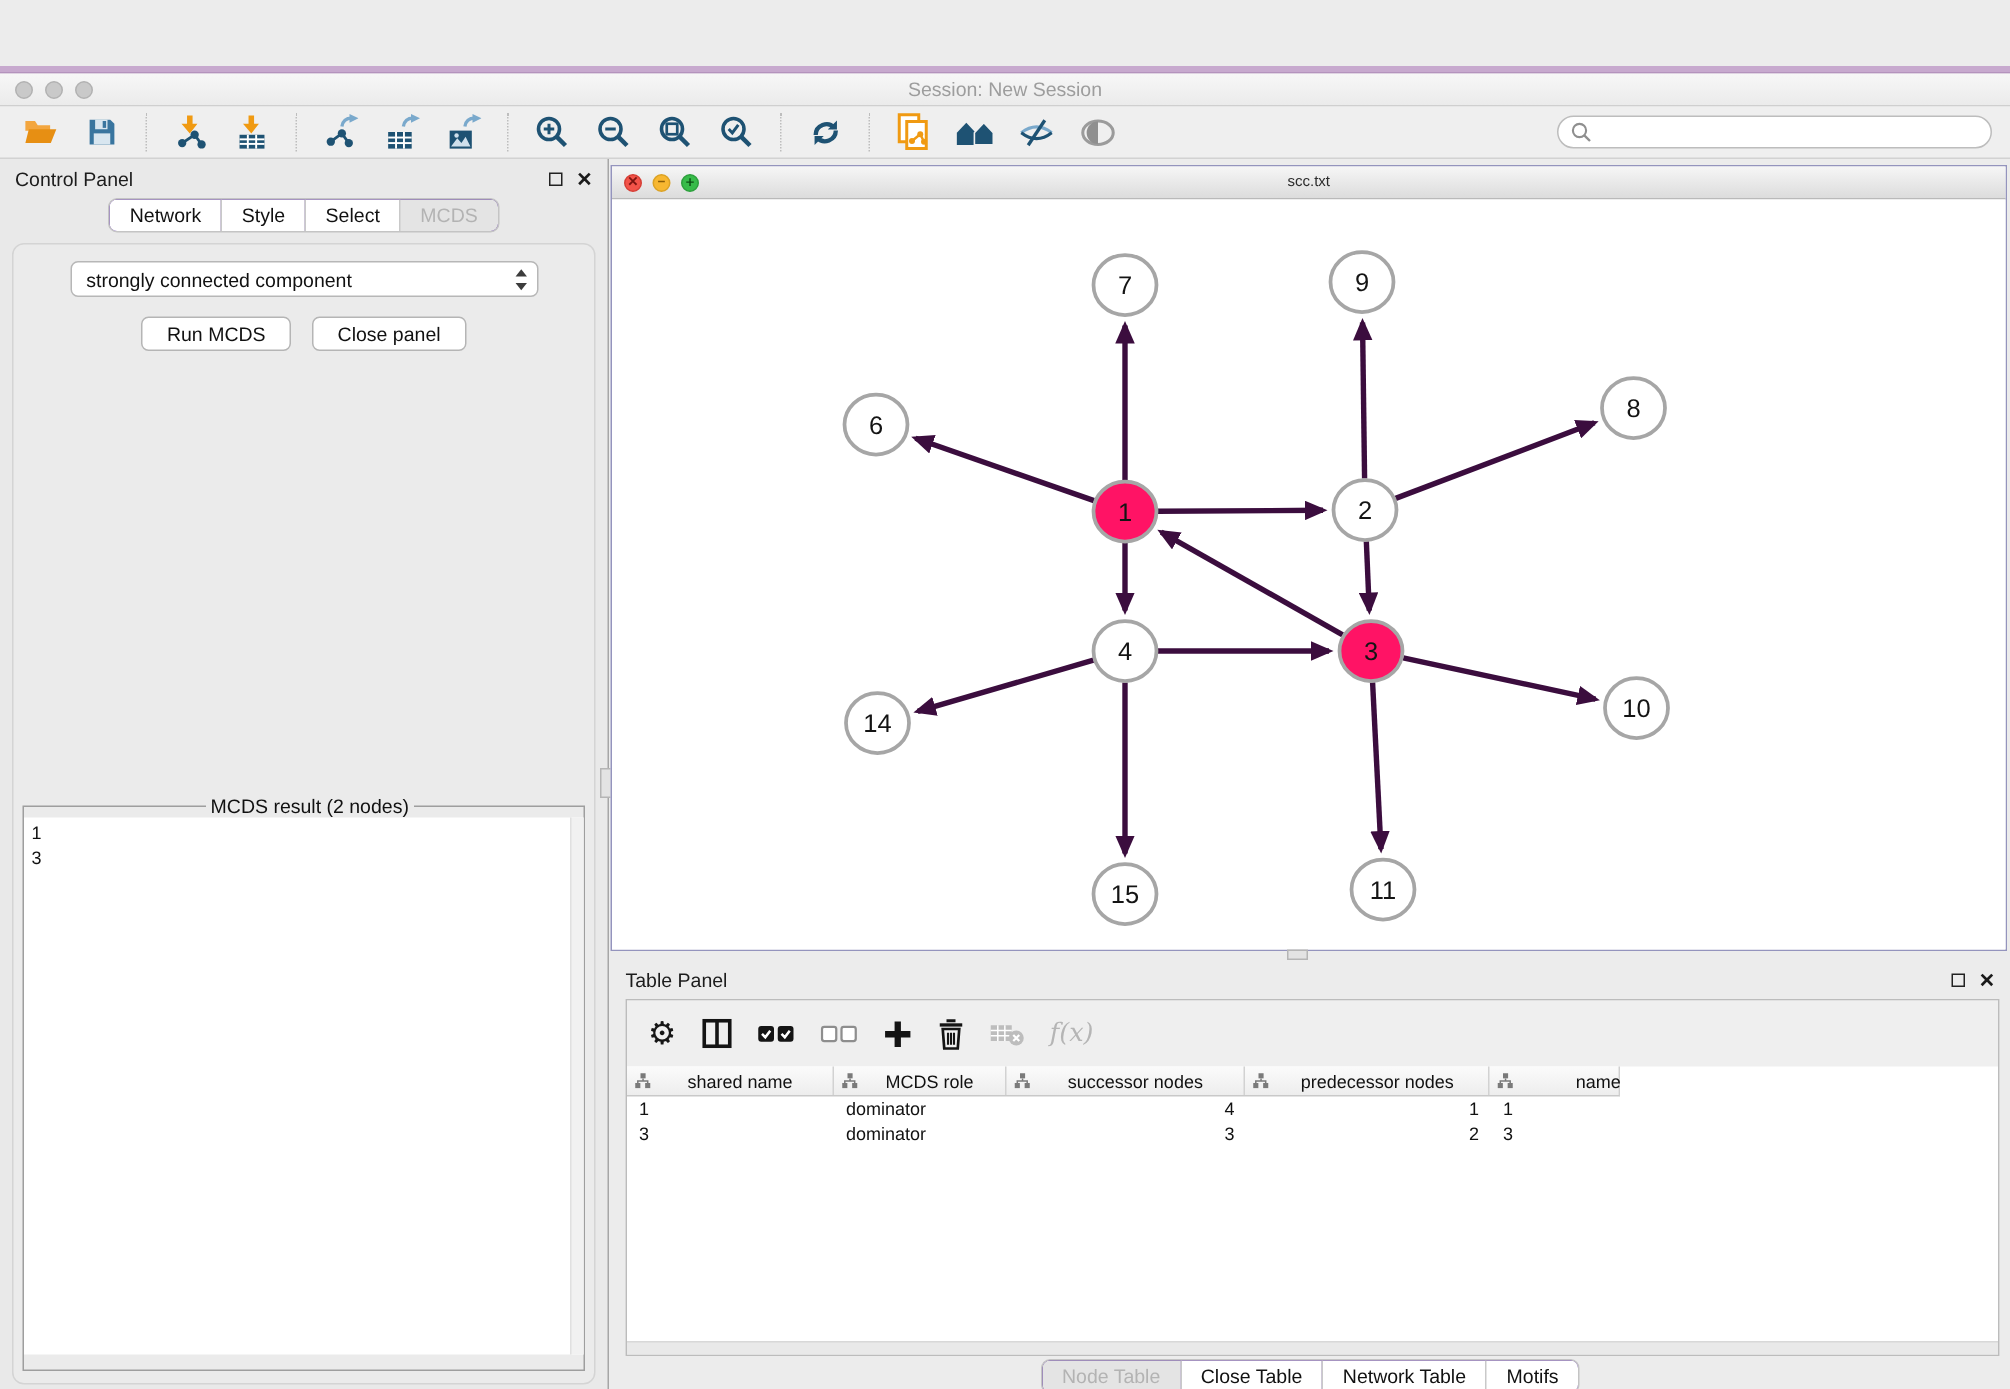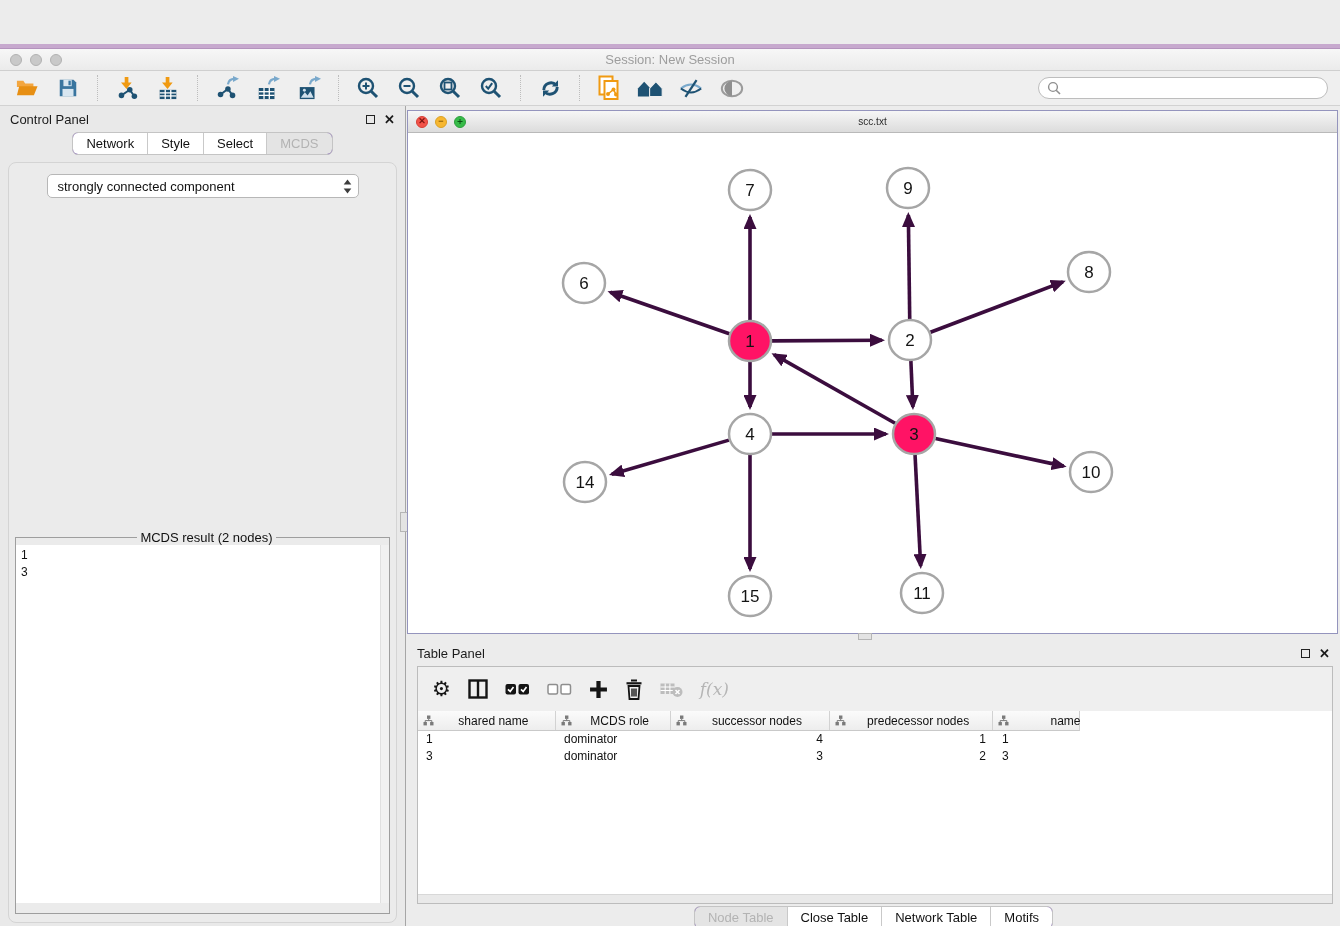--- a/index.html
+++ b/index.html
@@ -283,20 +283,24 @@
         </div>
     </div>
     <div id="cp-content">
       <div id="opt-select">
         <span>strongly connected component</span>
         <span class="spacer"></span>
         <svg width="9" height="15" viewBox="0 0 9 15">
             <path d="M4.5 0.5 L8.3 5.4 H0.7 Z" fill="#3c3c3c"></path>
             <path d="M4.5 14.5 L8.3 9.6 H0.7 Z" fill="#3c3c3c"></path>
           </svg>
+      </div>
+      <div class="btn-row">
+        <button class="mac-btn">Run MCDS</button>
+        <button class="mac-btn">Close panel</button>
       </div>
       <fieldset id="result-fieldset">
         <legend>MCDS result (2 nodes)</legend>
         <div id="result-wrap">
           <div id="result-text">1
 3</div>
           <div id="result-scroll"></div>
         </div>
       </fieldset>
     </div>

